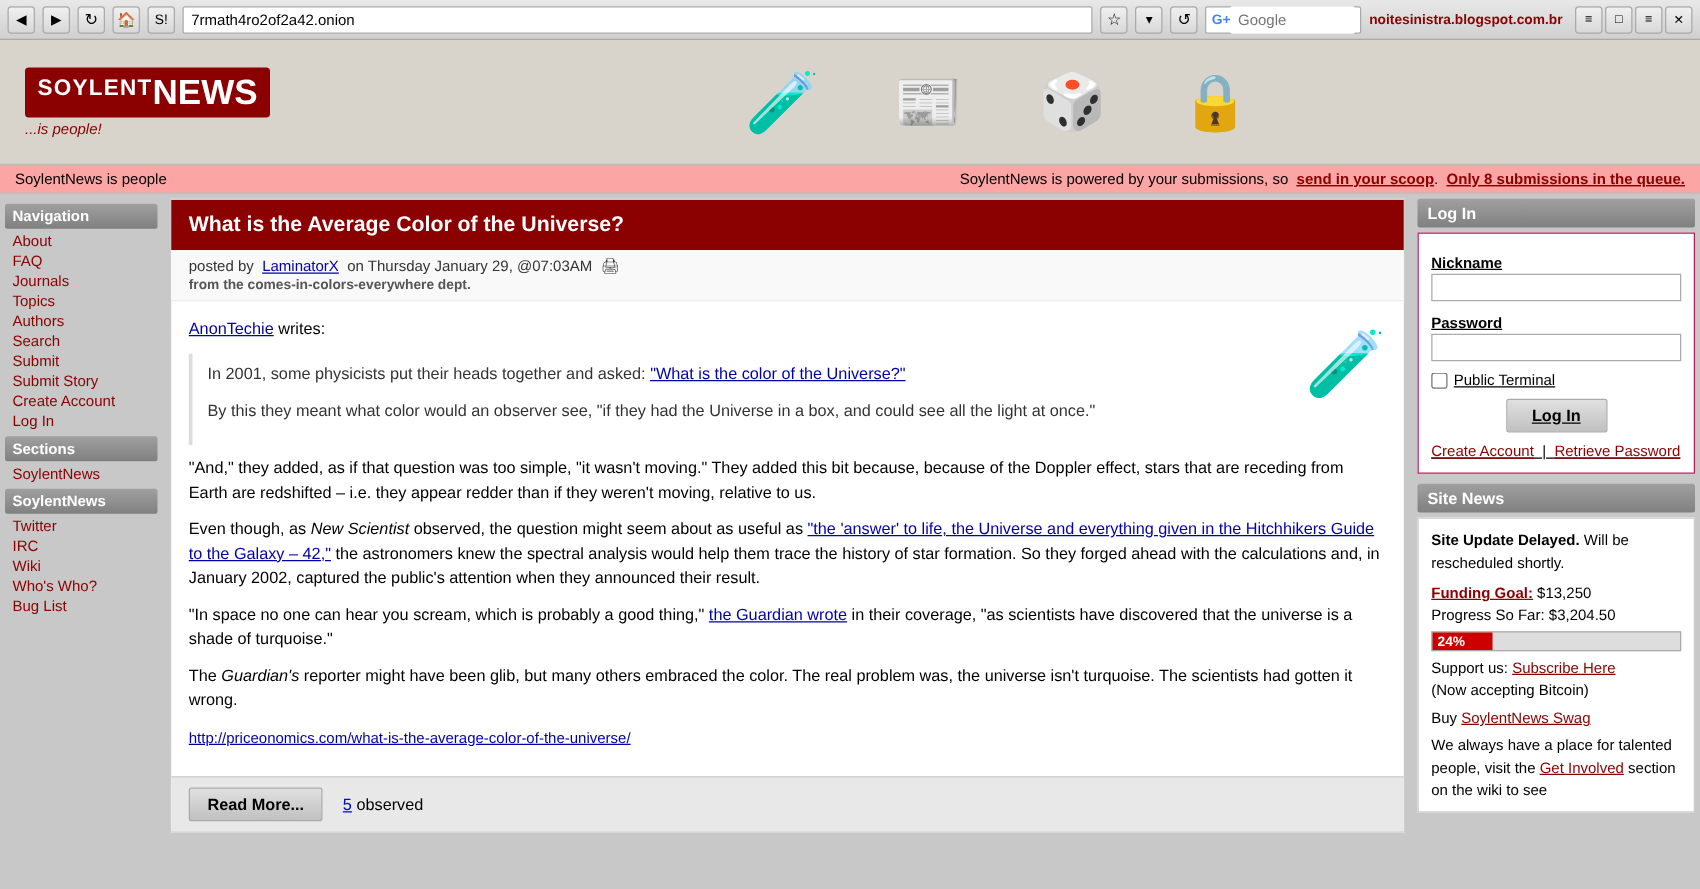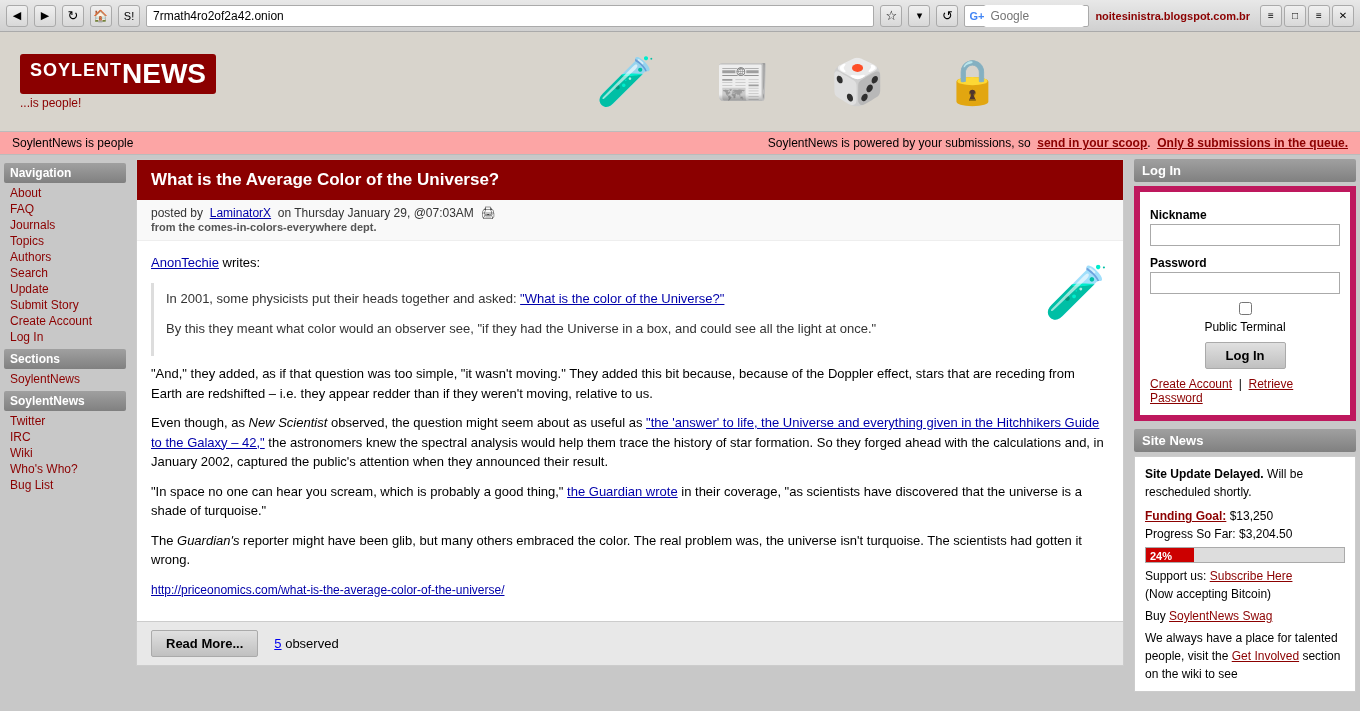--- a/index.html
+++ b/index.html
@@ -46,21 +46,21 @@
       display: flex; flex-direction: column; align-items: flex-start; margin-right: 40px;
     }
     .logo-box {
       background: #8B0000;
       padding: 6px 10px;
       border-radius: 3px;
       display: flex; align-items: flex-start;
     }
     .logo-soylent { color: #fff; font-size: 18px; font-weight: bold; letter-spacing: 1px; }
     .logo-news { color: #fff; font-size: 28px; font-weight: bold; line-height: 1; }
-    .logo-tagline { color: #8B0000; font-size: 12px; margin-top: 2px; }
+    .logo-tagline { color: #8B0000; font-size: 12px; font-style: italic; margin-top: 2px; }
 
     .header-icons {
       display: flex; gap: 60px; align-items: center; margin: 0 auto;
     }
     .header-icon { font-size: 48px; cursor: pointer; }
 
     
     .tagline-bar {
       background: #fca5a5;
       padding: 4px 12px;
@@ -178,41 +178,42 @@
       background: linear-gradient(to bottom, #a0a0a0, #808080);
       color: #fff;
       font-weight: bold;
       font-size: 13px;
       padding: 4px 8px;
       border-radius: 2px;
       margin-bottom: 4px;
     }
     .right-panel {
       background: #fff;
-      border: 6px solid #be185d;
+      border: 1px solid #be185d;
       padding: 10px;
       margin-bottom: 8px;
+      text-decoration: underline;
     }
     .right-panel label {
       display: block;
       font-weight: bold;
       font-size: 12px;
       margin-bottom: 2px;
       margin-top: 6px;
     }
     .right-panel input[type="text"],
     .right-panel input[type="password"] {
       width: 100%;
       border: 1px solid #aaa;
       padding: 3px 4px;
       font-size: 12px;
       margin-bottom: 4px;
     }
     .right-panel .public-terminal {
-      display: flex; align-items: center; gap: 5px; font-size: 12px; margin: 4px 16px 8px; flex-direction: column;
+      display: flex; align-items: center; gap: 5px; font-size: 12px; margin: 4px 0 8px;
     }
     .login-btn {
       background: linear-gradient(to bottom, #e0e0e0, #c0c0c0);
       border: 1px solid #aaa;
       padding: 5px 20px;
       font-size: 13px;
       font-weight: bold;
       cursor: pointer;
       display: block;
       margin: 0 auto;
@@ -301,21 +302,21 @@
 <div class="main-layout">
 
   <div class="sidebar-left">
     <div class="sidebar-section-title">Navigation</div>
     <a href="#" class="sidebar-link">About</a>
     <a href="#" class="sidebar-link">FAQ</a>
     <a href="#" class="sidebar-link">Journals</a>
     <a href="#" class="sidebar-link">Topics</a>
     <a href="#" class="sidebar-link">Authors</a>
     <a href="#" class="sidebar-link">Search</a>
-    <a href="#" class="sidebar-link">Update</a>
+    <a href="#" class="sidebar-link">Submit</a>
     <a href="#" class="sidebar-link">Submit Story</a>
     <a href="#" class="sidebar-link">Create Account</a>
     <a href="#" class="sidebar-link">Log In</a>
 
     <div class="sidebar-section-title">Sections</div>
     <a href="#" class="sidebar-link">SoylentNews</a>
 
     <div class="sidebar-section-title">SoylentNews</div>
     <a href="#" class="sidebar-link">Twitter</a>
     <a href="#" class="sidebar-link">IRC</a>

